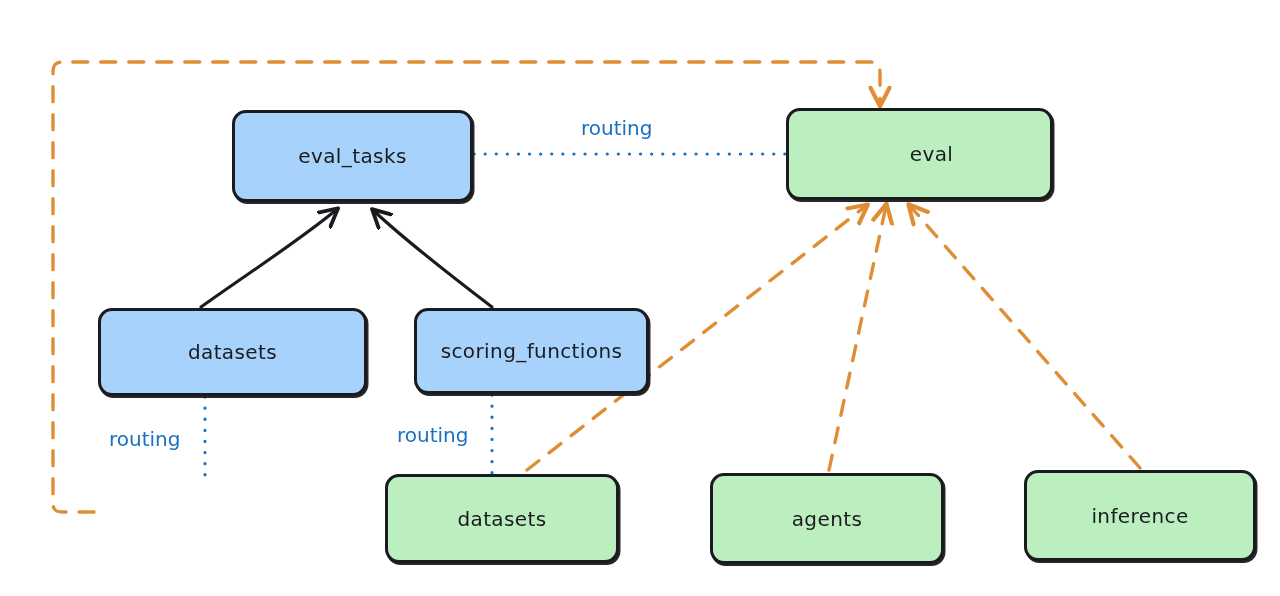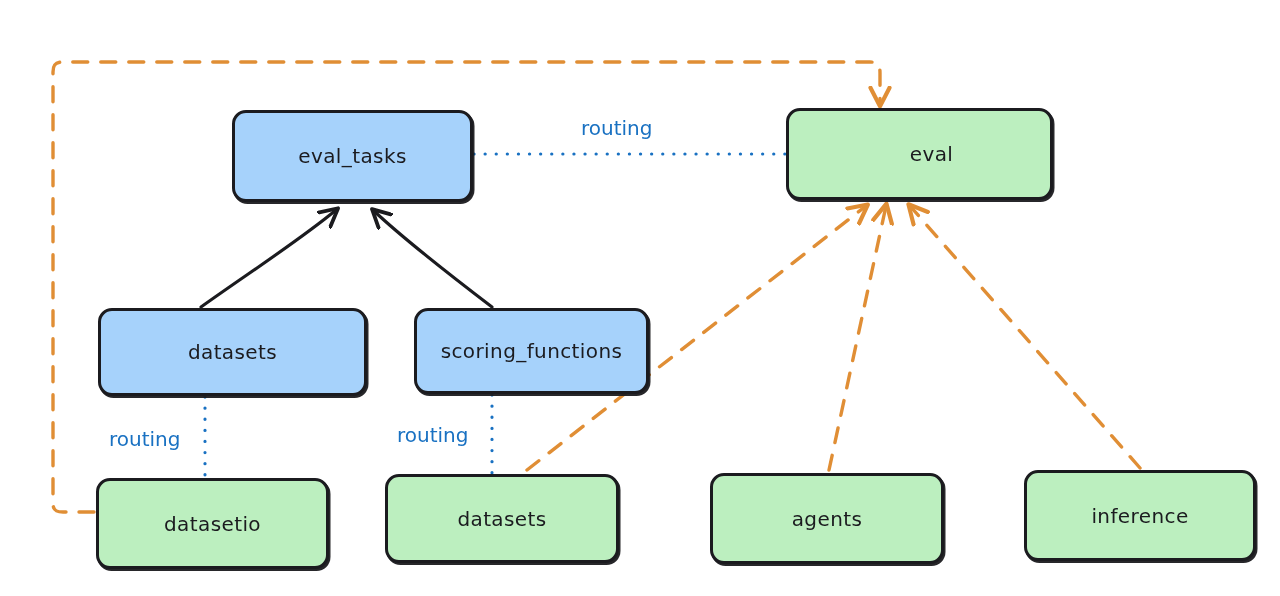--- a/index.html
+++ b/index.html
@@ -98,23 +98,20 @@
   </div>
 
   <div class="node blue" style="left:98px; top:308px; width:269px; height:88px;">
     <span class="label">datasets</span>
   </div>
 
   <div class="node blue" style="left:378px; top:308px; width:235px; height:86px;margin-left:36px;">
     <span class="label">scoring_functions</span>
   </div>
 
-  <div class="node green" style="left:96px; top:478px; width:233px; height:91px;">
-    <span class="label">datasetio</span>
-  </div>
 
   <div class="node green" style="left:385px; top:474px; width:234px; height:89px;">
     <span class="label">datasets</span>
   </div>
 
   <div class="node green" style="left:710px; top:473px; width:234px; height:91px;">
     <span class="label">agents</span>
   </div>
 
   <div class="node green" style="left:1024px; top:470px; width:232px; height:91px;">

